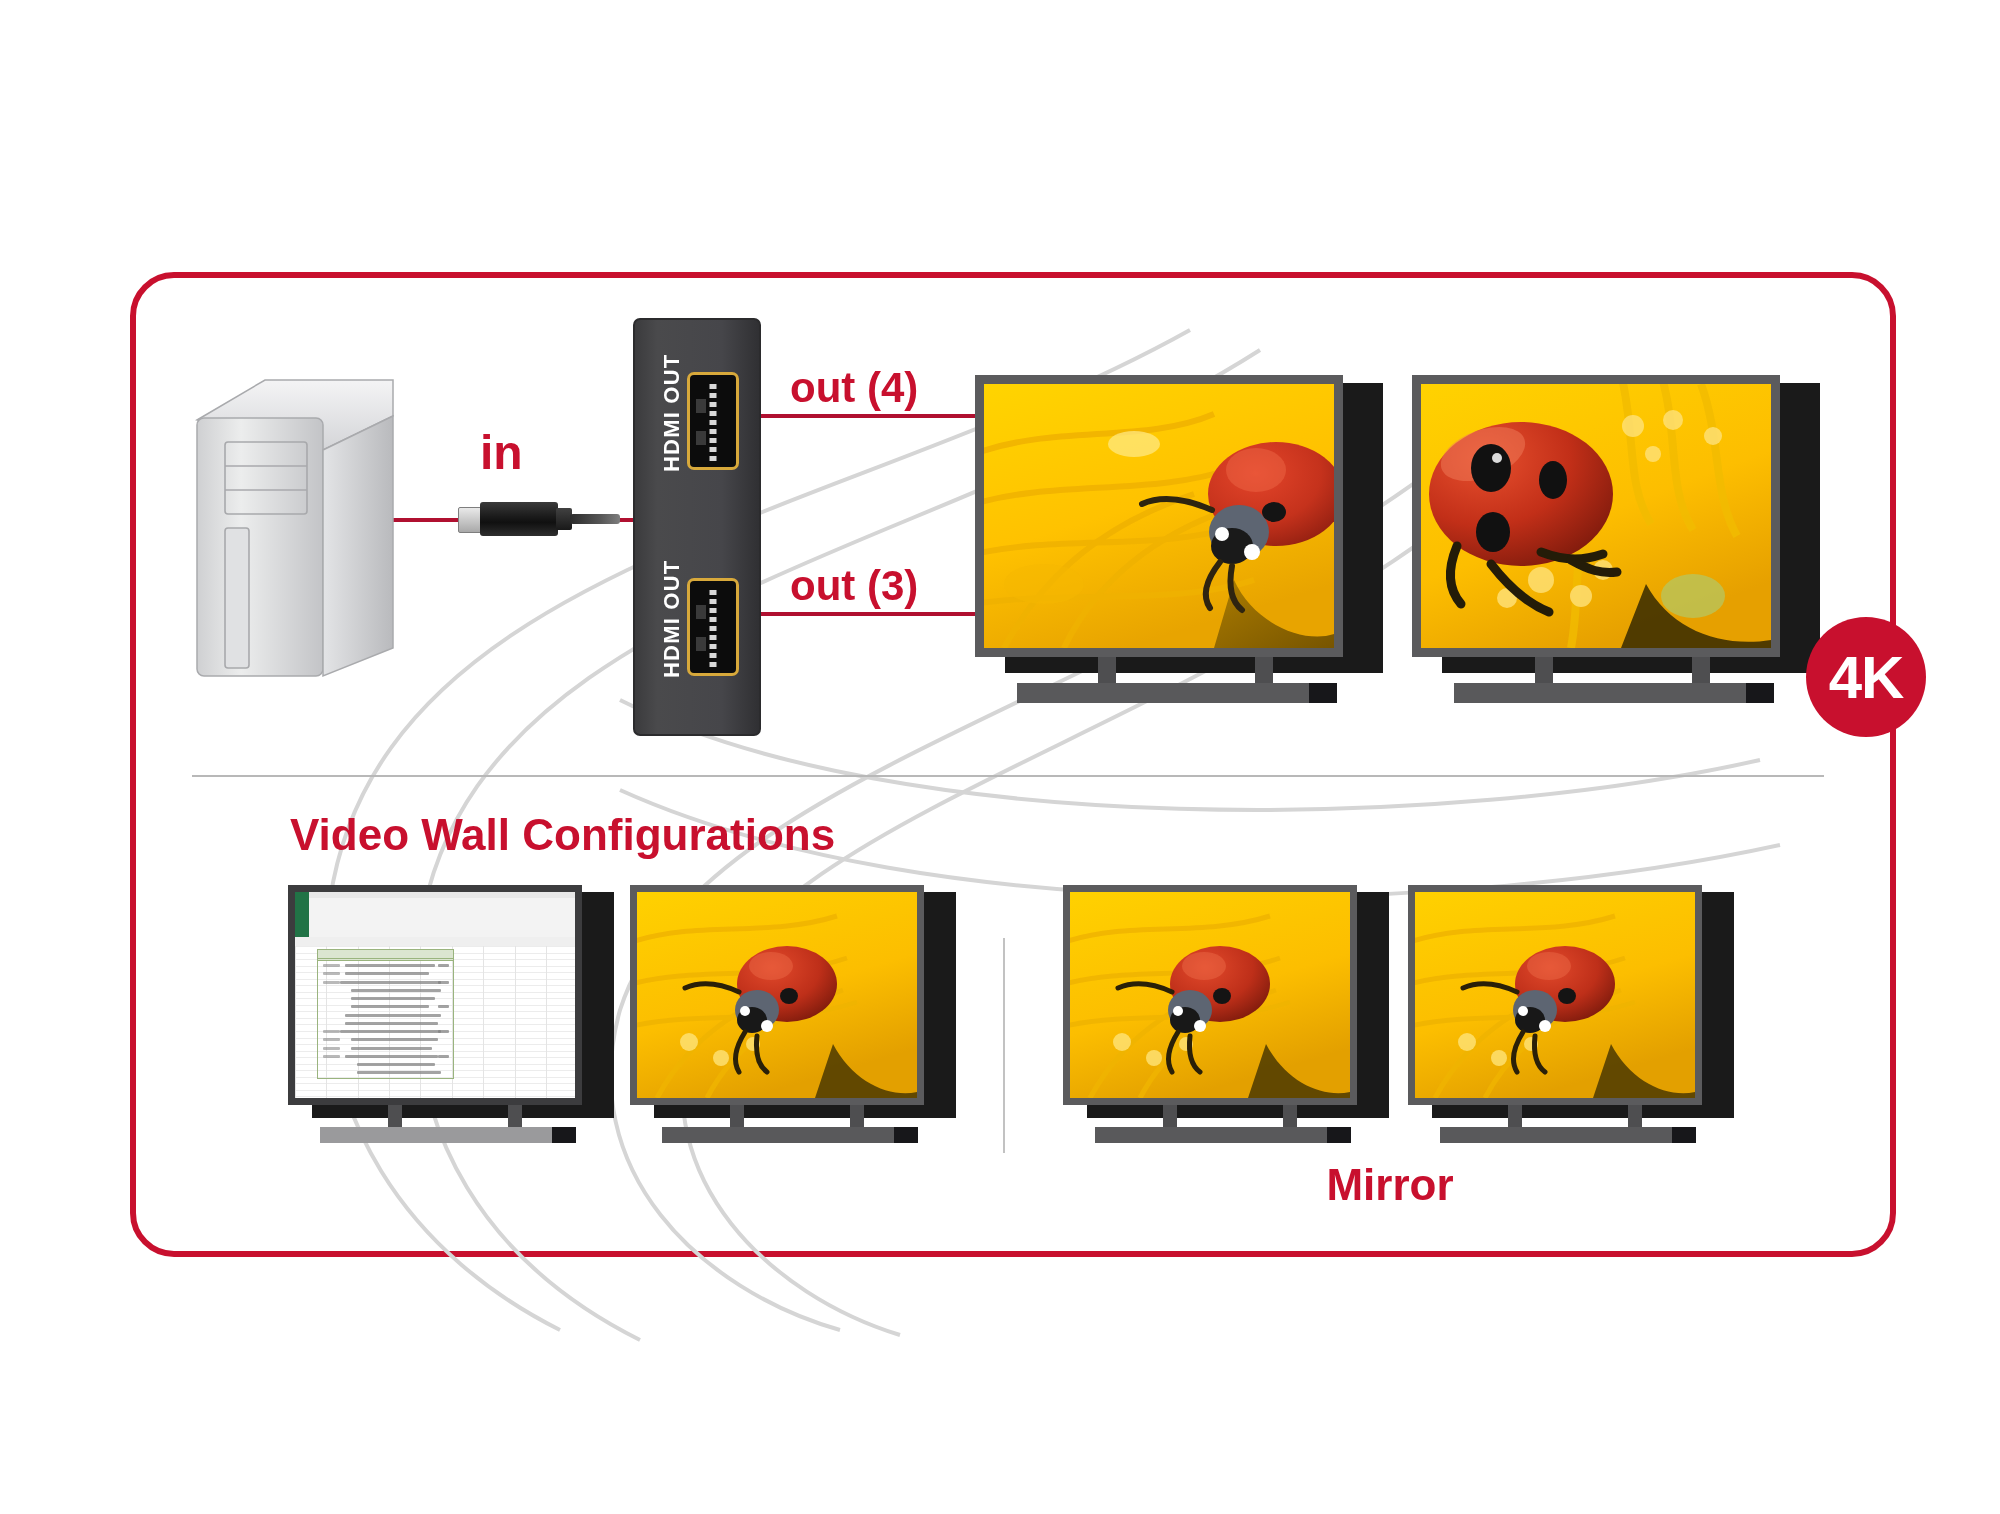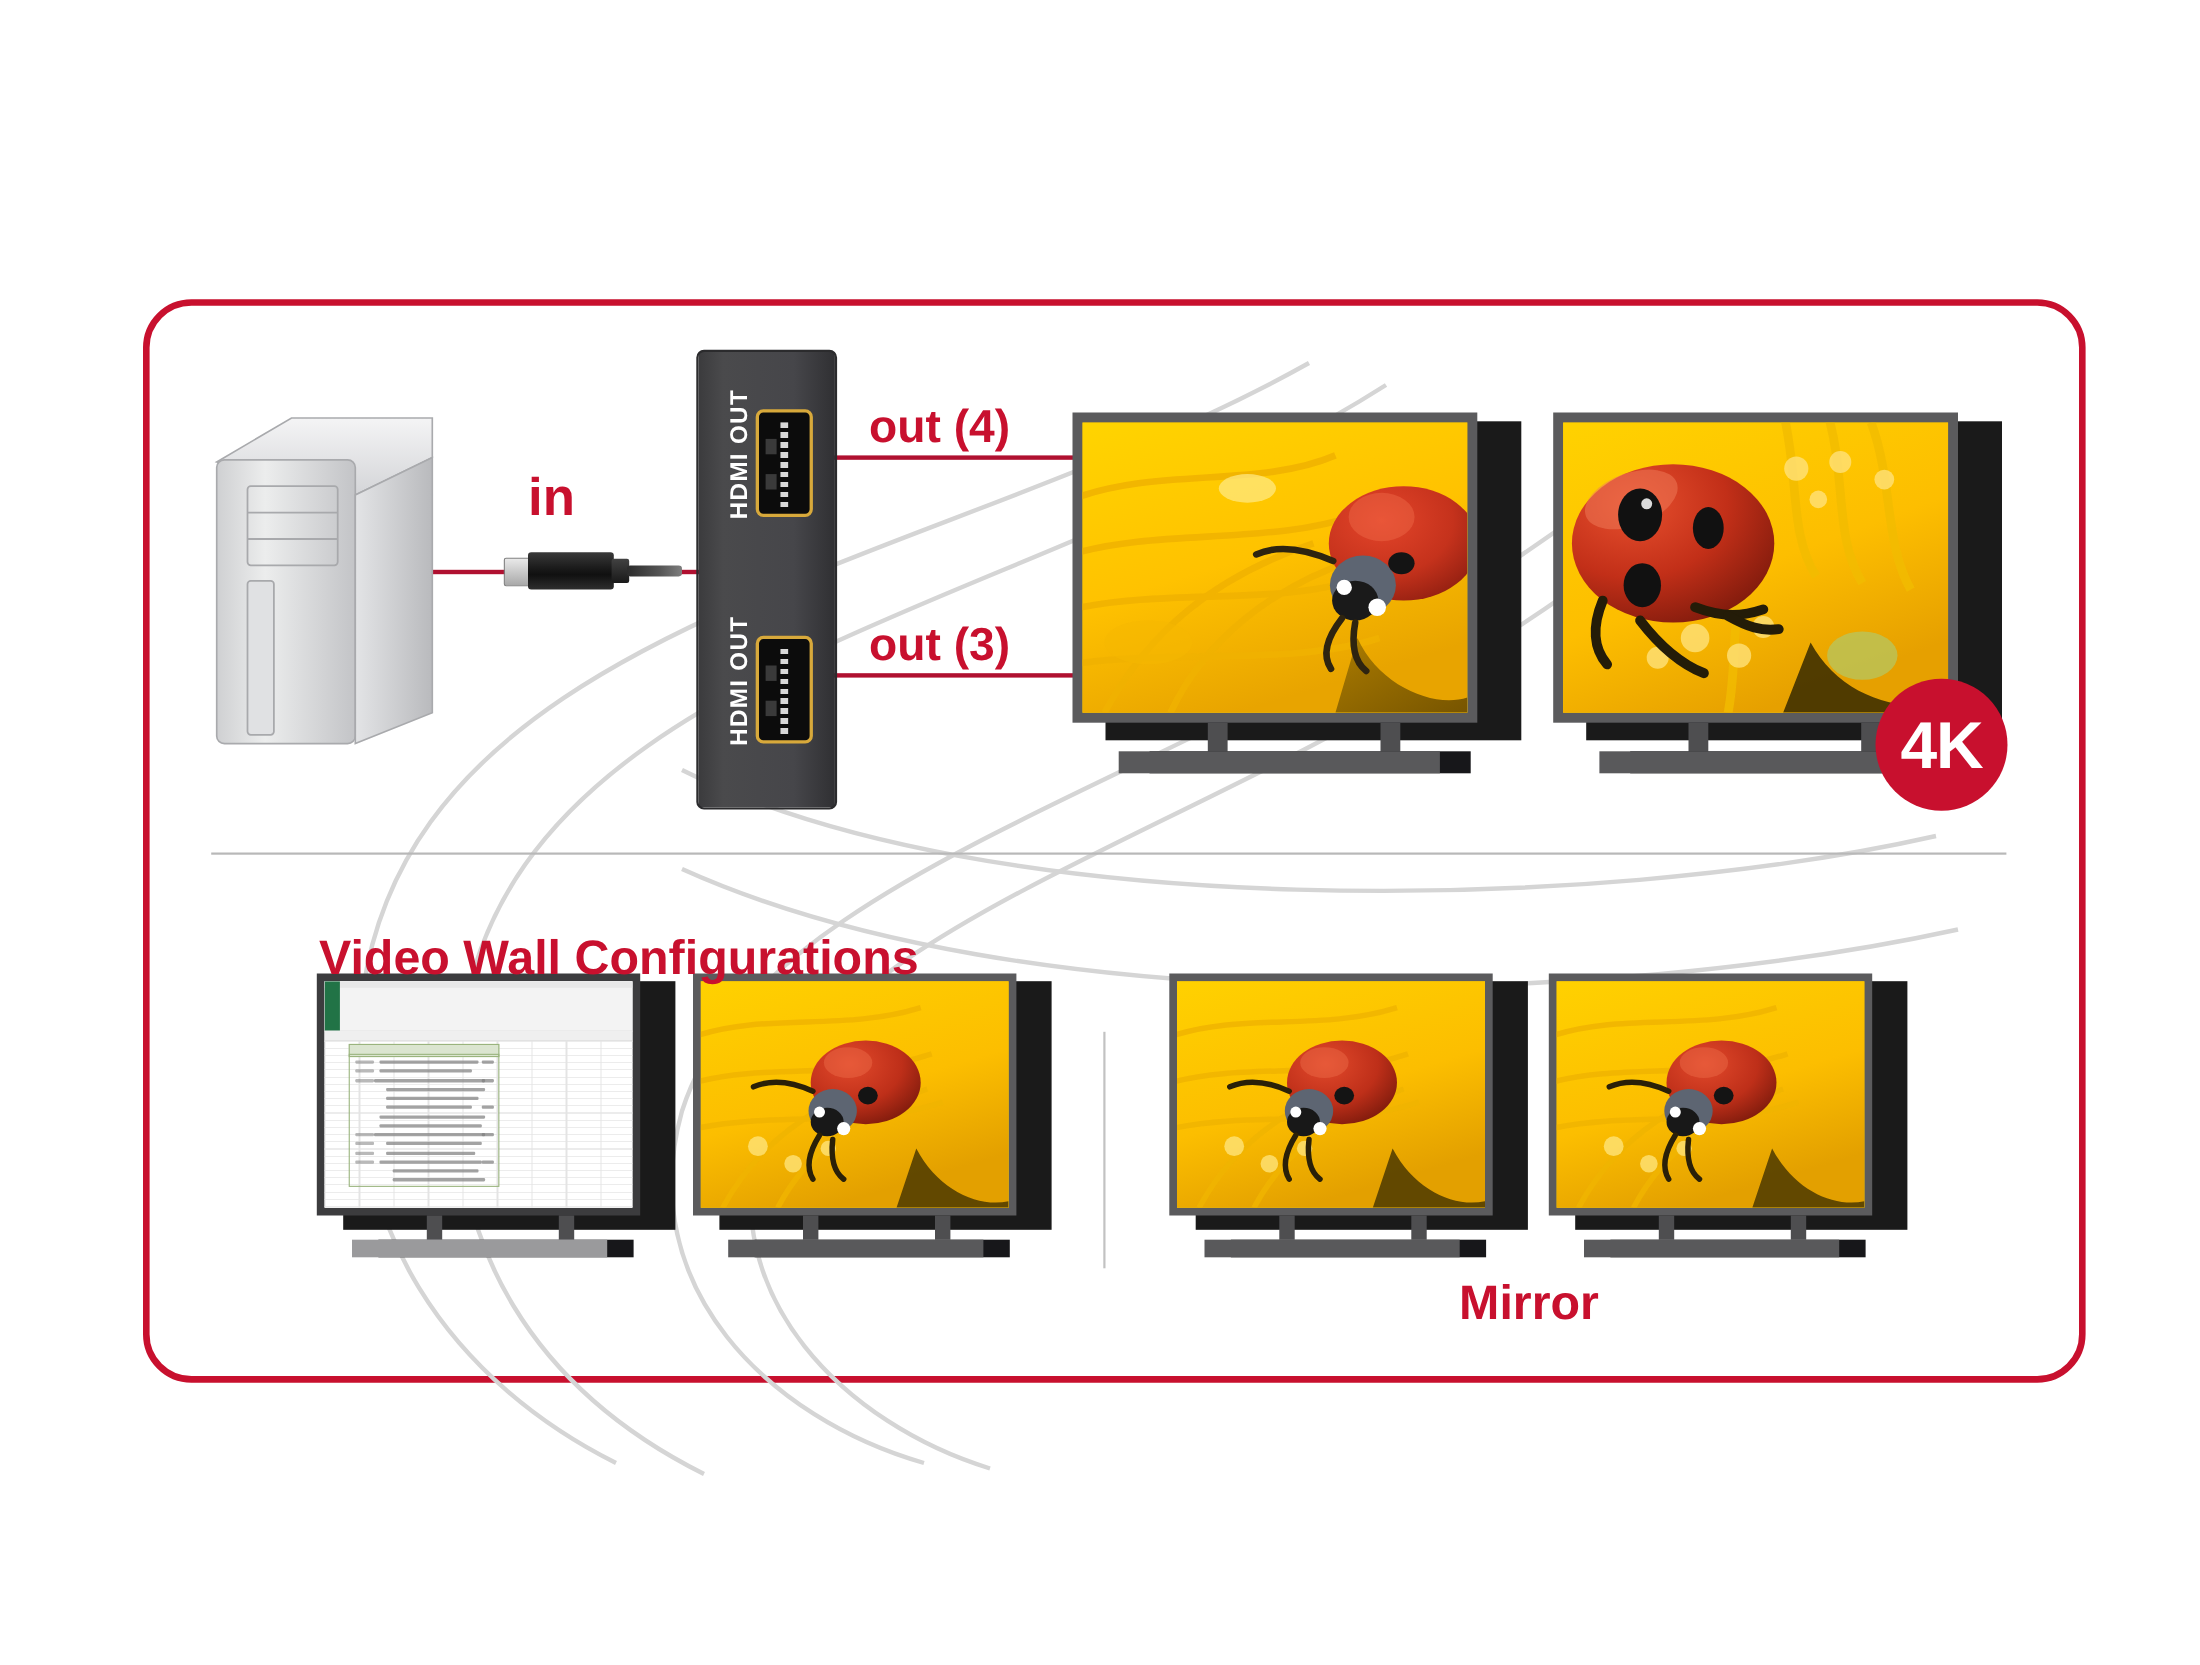--- a/index.html
+++ b/index.html
@@ -71,21 +71,21 @@
 
   
   .badge4k{position:absolute;z-index:9;border-radius:50%;
      background:#C8102E;color:#fff;display:flex;align-items:center;justify-content:center;
      font-weight:bold;font-size:60px;letter-spacing:-1px;}
 
   
   .hdiv{position:absolute;background:#b8b8b8;height:2px;z-index:3;}
   .vdiv{position:absolute;background:#c2c2c2;width:2px;z-index:3;}
 
-  .h-videowall{position:absolute;color:#C8102E;font-weight:bold;font-size:44px;z-index:6;margin-top:36px;}
+  .h-videowall{position:absolute;color:#C8102E;font-weight:bold;font-size:44px;z-index:6;}
   .cap{position:absolute;color:#C8102E;font-weight:bold;font-size:44px;z-index:6;
        text-align:center;}
 
   
   .sheet{position:absolute;left:0;top:0;width:100%;height:100%;background:#ffffff;}
   .sheet .ribbon{position:absolute;left:0;top:0;width:100%;height:22%;
                  background:#f3f3f3;border-bottom:1px solid #d6d6d6;}
   .sheet .rib-title{position:absolute;left:0;top:0;width:100%;height:6px;background:#e8e8e8;}
   .sheet .rib-green{position:absolute;left:0;top:0;width:5%;height:22%;background:#217346;}
   .sheet .colhdr{position:absolute;left:0;top:22%;width:100%;height:4%;
@@ -283,21 +283,21 @@
           </g>
         </g>
       </svg>
     </div>
     <div class="neck" style="left:123px;top:282px;width:18px;height:28px;"></div>
     <div class="neck" style="left:280px;top:282px;width:18px;height:28px;"></div>
     <div class="baseshadow" style="left:70px;top:308px;width:292px;height:20px;"></div>
     <div class="base" style="left:42px;top:308px;width:292px;height:20px;"></div>
   </div>
 
-  <div class="badge4k" style="left:1705px;top:617px;width:120px;height:120px;">4K</div>
+  <div class="badge4k" style="left:1806px;top:617px;width:120px;height:120px;">4K</div>
 
   <div class="hdiv" style="left:192px;top:775px;width:1632px;"></div>
 
   <div class="h-videowall" style="left:290px;top:810px;">Video Wall Configurations</div>
 
   <div class="mon" style="left:288px;top:885px;width:320px;height:262px;">
     <div class="shadow" style="left:24px;top:7px;width:302px;height:226px;"></div>
     <div class="bezel" style="width:294px;height:220px;background:#3c3c3e;"></div>
     <div class="screen" style="left:7px;top:7px;width:280px;height:206px;background:#ffffff;">
       <div class="sheet">

